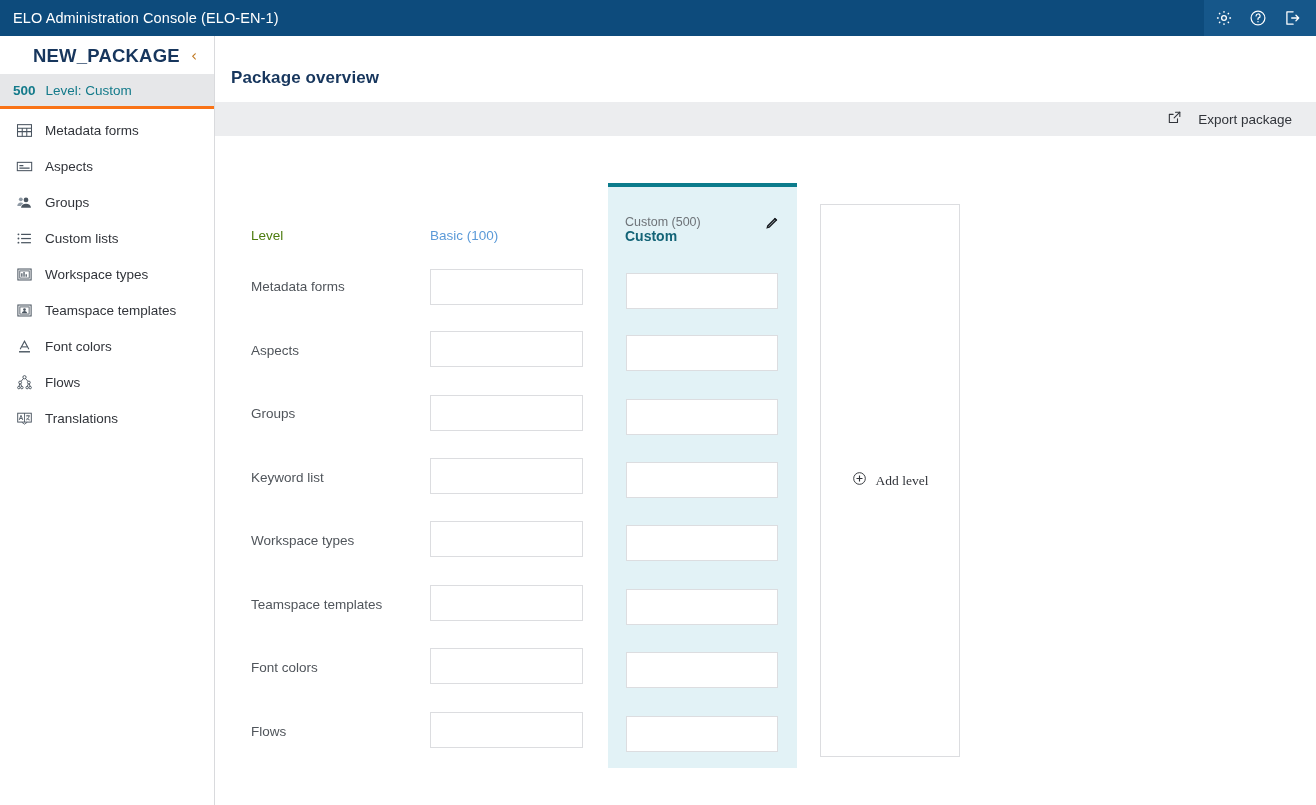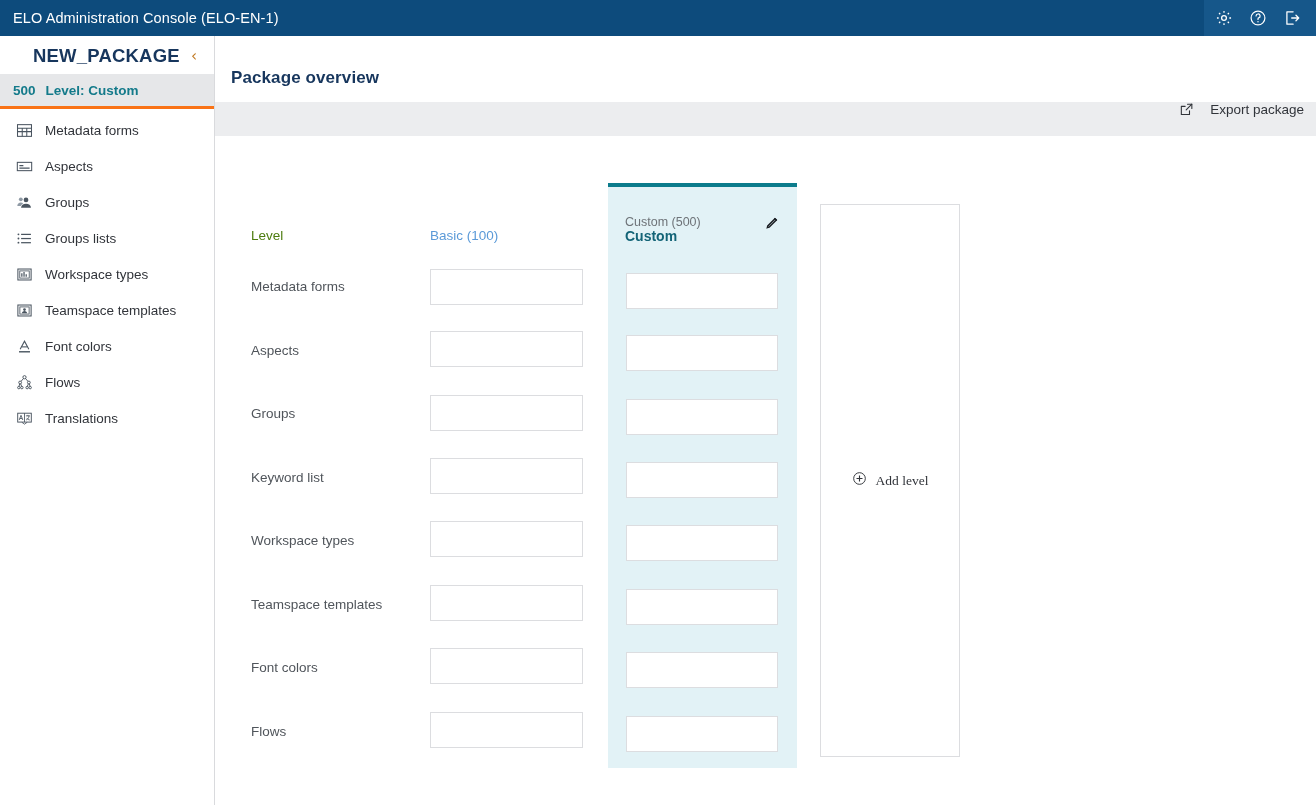--- a/index.html
+++ b/index.html
@@ -74,21 +74,21 @@
     display: flex; align-items: center;
     padding-left: 13px;
     cursor: pointer;
     border-bottom: 3px solid #f97316;
   }
   .level-bar .lv-num {
     color: #137a8a; font-weight: bold; font-size: 13.5px;
     margin-right: 10px;
   }
   .level-bar .lv-text {
-    color: #137a8a; font-size: 13.5px; font-weight: bold;
+    color: #137a8a; font-size: 13.5px;
   }
   .navlist { padding-top: 3px; }
   .navitem {
     display: flex; align-items: center;
     height: 36px;
     padding-left: 13px;
     cursor: pointer;
   }
   .navicon {
     width: 22px; height: 22px;
@@ -112,22 +112,22 @@
     padding: 32px 0 0 16px;
     letter-spacing: 0.1px;
   }
   .toolbar {
     position: absolute; left: 0; top: 66px; width: 1101px; height: 35px;
     background: #ecedef;
     display: flex; align-items: center; justify-content: flex-end;
     border-bottom: 1px solid #ffffff;
   }
   .toolbar-btn {
-    display: flex; align-items: flex-start;
-    padding: 0 12px 0 8px;
+    display: flex; align-items: center;
+    padding: 0 24px 0 8px;
     height: 35px; cursor: pointer;
     gap: 16px;
   }
   .toolbar-btn-label { font-size: 13.5px; color: #31343a; white-space: nowrap; }
 
   
   .matrix {
     position: absolute; left: 0; top: 101px;
     width: 1101px; height: 668px;
   }
@@ -273,21 +273,21 @@
       <span class="navicon">
         <svg width="17" height="17" viewBox="0 0 18 18" fill="#4a5560">
           <circle cx="2.6" cy="4.6" r="1.0"></circle>
             <rect x="5.4" y="4.0" width="10.4" height="1.3"></rect>
           <circle cx="2.6" cy="9.0" r="1.0"></circle>
             <rect x="5.4" y="8.4" width="10.4" height="1.3"></rect>
           <circle cx="2.6" cy="13.4" r="1.0"></circle>
             <rect x="5.4" y="12.8" width="10.4" height="1.3"></rect>
         </svg>
       </span>
-      <span class="navlabel">Groups lists</span>
+      <span class="navlabel">Custom lists</span>
     </div>
 
     <div class="navitem">
       <span class="navicon">
         <svg width="17" height="17" viewBox="0 0 18 18" fill="none" stroke="#4a5560" stroke-width="1.1">
           <rect x="2.0" y="3.2" width="14.0" height="11.6"></rect>
           <rect x="4.0" y="5.2" width="10.0" height="7.6" stroke-width="0.9"></rect>
           <path d="M6.2 11.4V7.6M8.5 11.4V6.4M10.8 11.4V8.8" stroke-width="1.3"></path>
         </svg>
       </span>

